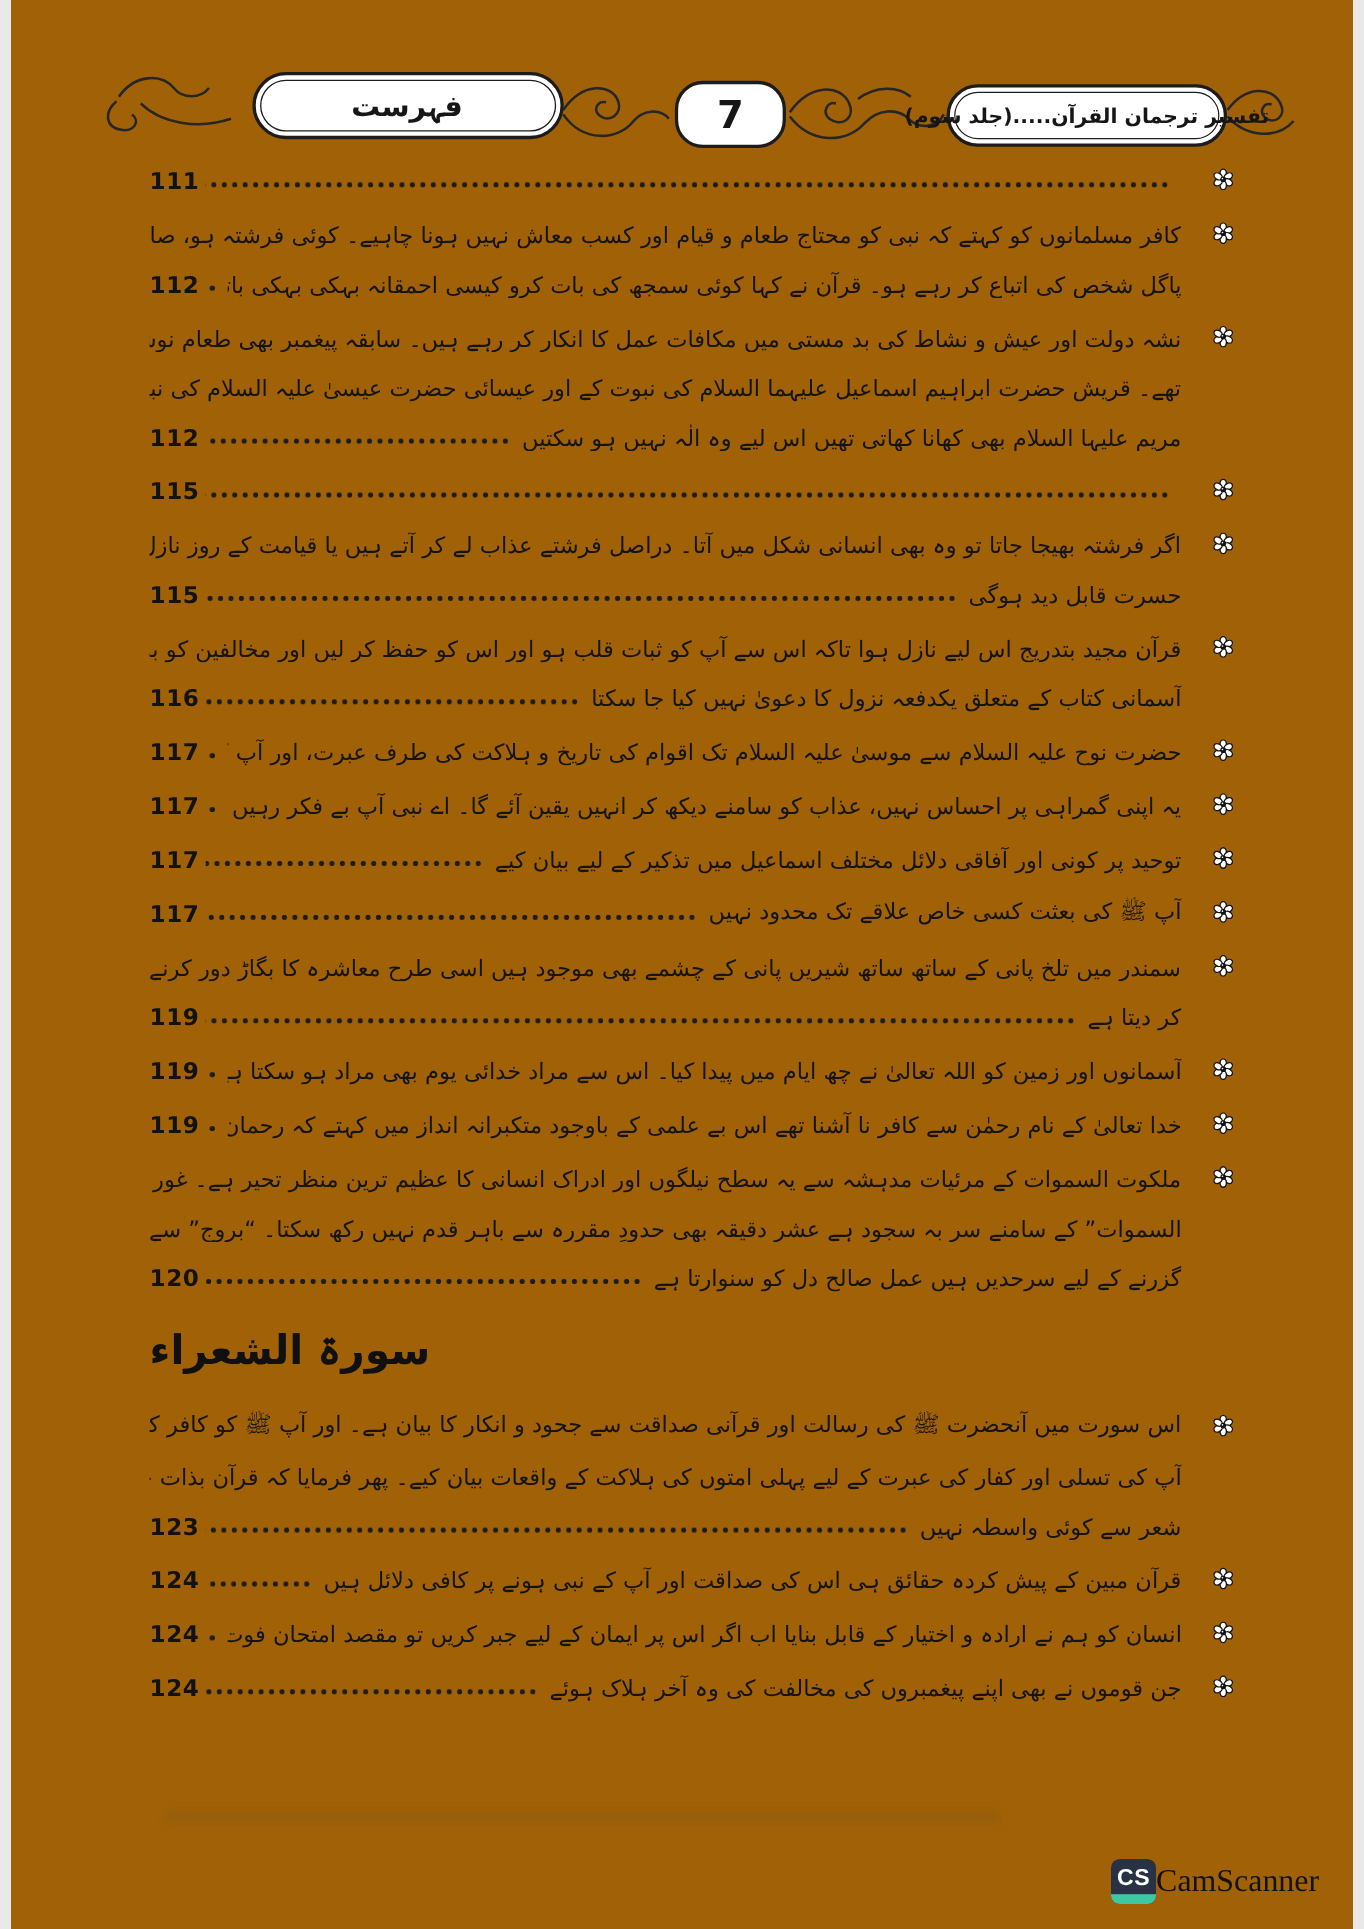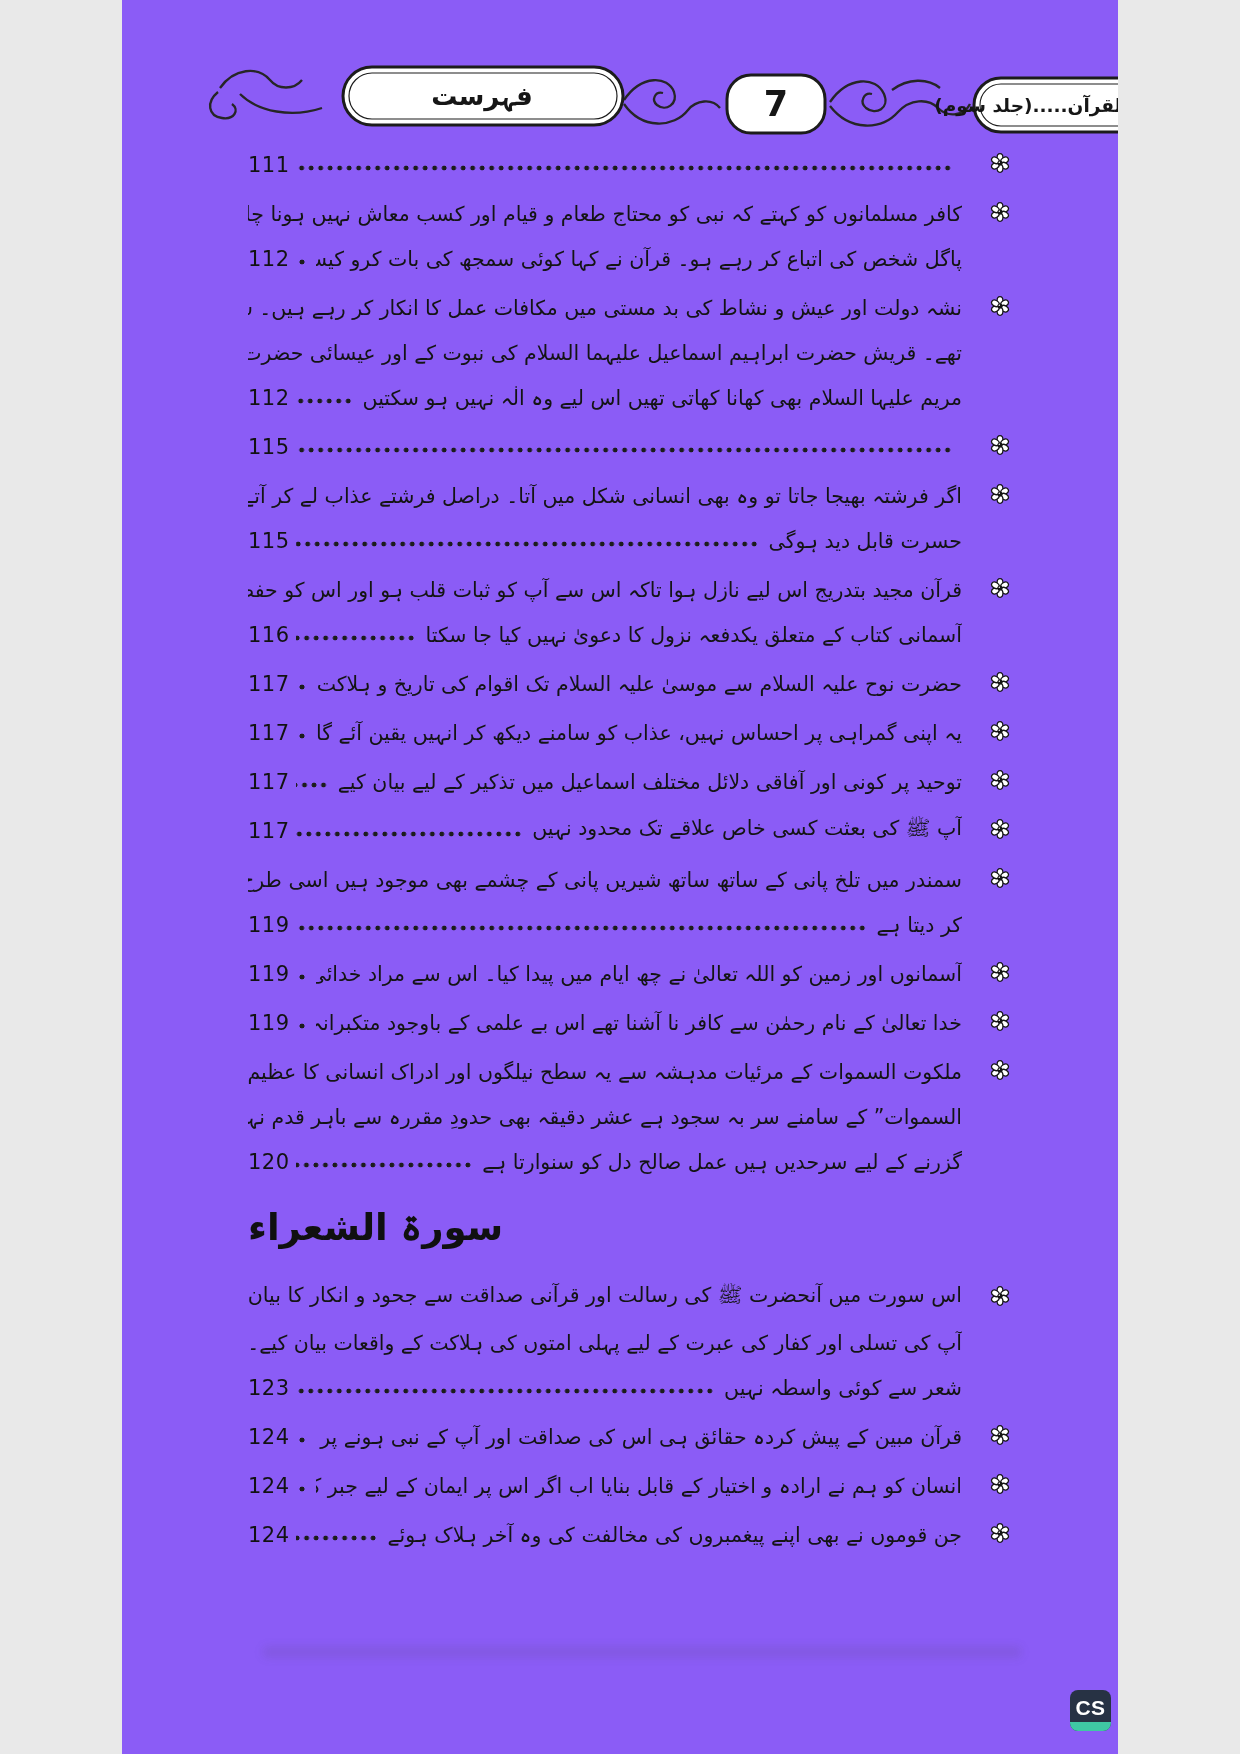--- a/index.html
+++ b/index.html
@@ -1,18 +1,18 @@
 <!DOCTYPE html>
 <html lang="ur" dir="ltr"><head>
 <meta charset="utf-8">
 <style>
   html,body{margin:0;padding:0;background:#e9e9e9;}
   .page{
-    position:relative;width:996px;height:1754px;margin:0 auto;
-    background:#8b5cf6;overflow:hidden;color:#1b1b1b;
+    position:relative;width:1220px;height:1754px;margin:0 auto;
+    background:#a16207;overflow:hidden;color:#1b1b1b;
     font-family:"DejaVu Sans",sans-serif;
   }
   
   .header-band{position:absolute;top:50px;left:0;width:1240px;height:96px;}
   .header-band text{fill:#161616;}
   
   .toc{
     position:absolute;top:142px;left:126px;right:108px;
     direction:rtl;
   }
@@ -23,34 +23,34 @@
   .etext{
     white-space:nowrap;overflow:hidden;max-width:100%;
     font-size:20.5px;letter-spacing:0;color:#141414;
   }
   .leader{
     flex:1 1 auto;min-width:10px;height:8px;margin:6px 10px 0 6px;align-self:center;
     background-image:radial-gradient(circle,#1c1c1c 2.1px,rgba(0,0,0,0) 2.7px);
     background-size:9.5px 8px;background-repeat:repeat-x;background-position:right center;
   }
   .pnum{
-    flex:0 0 auto;direction:ltr;font-weight:400;font-size:21px;color:#121212;
+    flex:0 0 auto;direction:ltr;font-weight:700;font-size:21px;color:#121212;
     font-family:"DejaVu Sans",sans-serif;letter-spacing:.5px;
   }
   .section-heading{
     text-align:left;font-size:37px;font-weight:700;color:#101010;
     margin:22px 0 26px 0;direction:rtl;
   }
   
   .smudge{
     position:absolute;top:1646px;left:140px;width:760px;height:12px;
     background:rgba(60,60,60,.10);border-radius:8px;filter:blur(4px);
   }
   
-  .watermark{position:absolute;left:948px;top:1690px;display:flex;align-items:center;gap:11px;}
+  .watermark{position:absolute;left:1000px;top:1690px;display:flex;align-items:center;}
   .cs-badge{
     position:relative;width:41px;height:41px;border-radius:8px;overflow:hidden;
     display:flex;align-items:center;justify-content:center;
   }
   .cs-init{
     position:relative;z-index:2;color:#ffffff;font-weight:700;font-size:21px;
     font-family:"Liberation Sans",sans-serif;margin-top:-6px;letter-spacing:.5px;
   }
   .cs-teal{position:absolute;bottom:0;left:0;right:0;height:9px;z-index:1;}
   .cs-navy{position:absolute;inset:0;z-index:0;}

